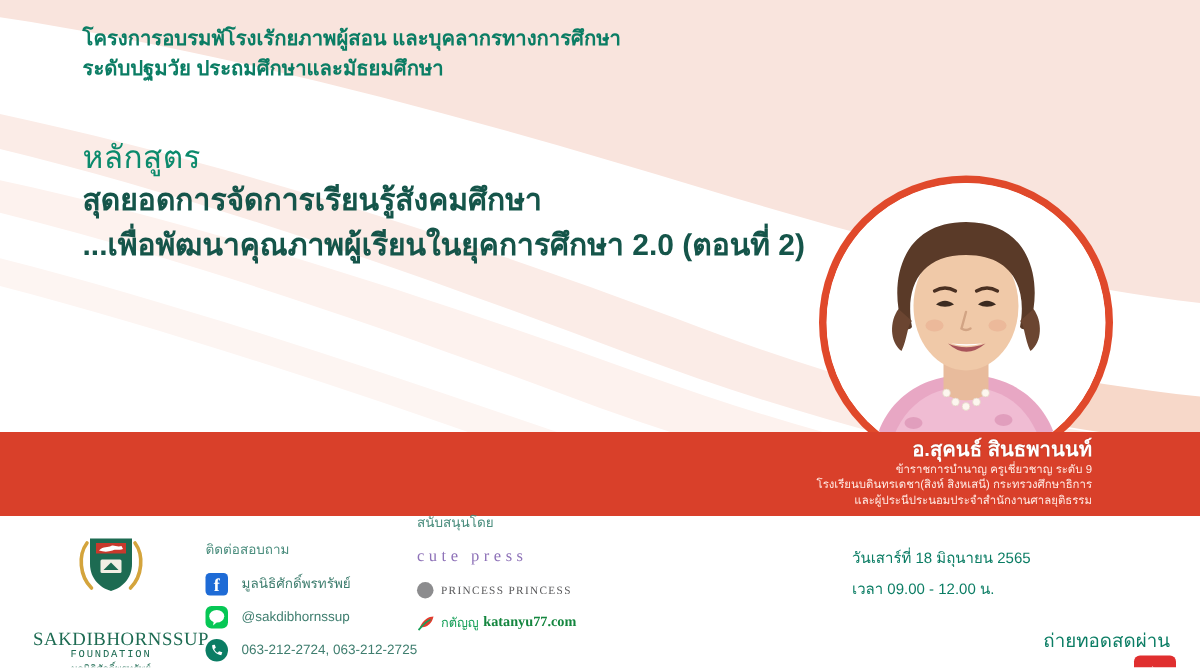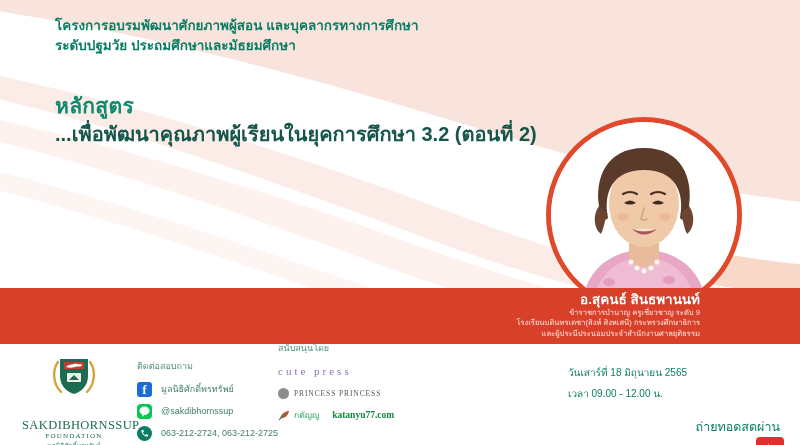--- a/index.html
+++ b/index.html
@@ -44,21 +44,21 @@
   
   .title-block {
     position: absolute;
     left: 55px;
     top: 92px;
     width: 500px;
   }
   .title-kicker {
     color: #0b8a6c;
     font-size: 21px;
-    font-weight: bold;
+    font-weight: normal;
     line-height: 27px;
     letter-spacing: .3px;
   }
   .title-main-1 {
     color: #15554a;
     font-size: 20px;
     font-weight: bold;
     line-height: 30px;
     white-space: nowrap;
   }
@@ -102,21 +102,21 @@
     height: 56px;
     background: #d9402a;
   }
   .speaker-block {
     position: absolute;
     left: 0;
     top: 288px;
     width: 800px;
     height: 56px;
     text-align: right;
-    padding-right: 100px;
+    padding-right: 72px;
     box-sizing: border-box;
     color: #ffffff;
   }
   .speaker-name {
     font-size: 13.5px;
     font-weight: bold;
     line-height: 17px;
     padding-top: 3px;
     text-shadow: 0 0 1px rgba(0,0,0,.25);
   }
@@ -148,21 +148,21 @@
   .logo-name {
     color: #1d6b52;
     font-family: "Liberation Serif", "DejaVu Serif", serif;
     font-size: 12.5px;
     letter-spacing: .4px;
     line-height: 14px;
     margin-top: 18px;
   }
   .logo-sub {
     color: #1d6b52;
-    font-family: Liberation Serif, serif;
+    font-family: Liberation Mono, monospace;
     font-size: 7px;
     letter-spacing: 1.2px;
     line-height: 9px;
     text-align: center;
   }
   .logo-thai {
     color: #1d6b52;
     font-size: 6.6px;
     line-height: 9px;
   }
@@ -232,21 +232,21 @@
   .op-mark {
     width: 11px; height: 11px;
     border-radius: 50%;
     background: #8c8c8e;
     margin-right: 5px;
     flex: 0 0 11px;
   }
   .kat-thai {
     color: #17a05a;
     font-size: 8.5px;
-    margin-right: 13px;
+    margin-right: 3px;
   }
   .kat-url {
     color: #14863f;
     font-family: "Liberation Serif", "DejaVu Serif", serif;
     font-size: 9.5px;
     font-weight: bold;
   }
 
   
   .date-col {
@@ -315,27 +315,28 @@
       <path d="M-40 6 C 120 26 300 74 470 126 C 610 168 720 196 840 206 L 840 -20 L -40 -20 Z" fill="#f9e4dd"></path>
       <path d="M-60 86 C 90 116 260 176 420 236 C 560 288 690 320 840 330 L 840 300 C 700 292 580 262 450 212 C 290 152 110 96 -50 66 Z" fill="#fbece7"></path>
       <path d="M-60 128 C 90 160 250 216 400 272 C 540 322 680 352 840 362 L 840 340 C 700 330 570 300 430 250 C 280 196 110 140 -50 110 Z" fill="#fdf2ee"></path>
       <path d="M-60 176 C 80 208 240 262 380 312 C 520 360 680 392 840 400 L 840 386 C 690 378 540 346 400 298 C 250 246 90 192 -50 160 Z" fill="#fdf5f2"></path>
       <path d="M620 236 C 700 250 760 262 840 268 L 840 300 C 760 294 690 282 610 266 Z" fill="#f7d8c9"></path>
       <path d="M640 300 C 720 312 780 320 840 324 L 840 344 L 640 344 Z" fill="#f6cfbd"></path>
     </svg>
   </div>
 
   <div class="header-block">
-    <div class="header-line">โครงการอบรมพัฒนาศักยภาพผู้สอน และบุคลากรทางการศึกษา</div>
+    <div class="header-line">โครงการอบรมพัโรงเรักยภาพผู้สอน และบุคลากรทางการศึกษา</div>
     <div class="header-line">ระดับปฐมวัย ประถมศึกษาและมัธยมศึกษา</div>
   </div>
 
   <div class="title-block">
     <div class="title-kicker">หลักสูตร</div>
-    <div class="title-main-2">...เพื่อพัฒนาคุณภาพผู้เรียนในยุคการศึกษา 3.2  (ตอนที่ 2)</div>
+    <div class="title-main-1">สุดยอดการจัดการเรียนรู้สังคมศึกษา</div>
+    <div class="title-main-2">...เพื่อพัฒนาคุณภาพผู้เรียนในยุคการศึกษา 2.0  (ตอนที่ 2)</div>
   </div>
 
   <div class="portrait-wrap">
     <div class="portrait-ring">
       <div class="portrait-art">
         <svg width="186" height="186" viewBox="0 0 186 186">
           <rect x="0" y="0" width="186" height="186" fill="#ffffff"></rect>
 
           <path d="M30 186 C 34 146 62 128 93 128 C 124 128 152 146 156 186 Z" fill="#e8a7c4"></path>
           <path d="M40 186 C 46 152 66 136 93 136 C 120 136 140 152 146 186 Z" fill="#f0bcd3"></path>

